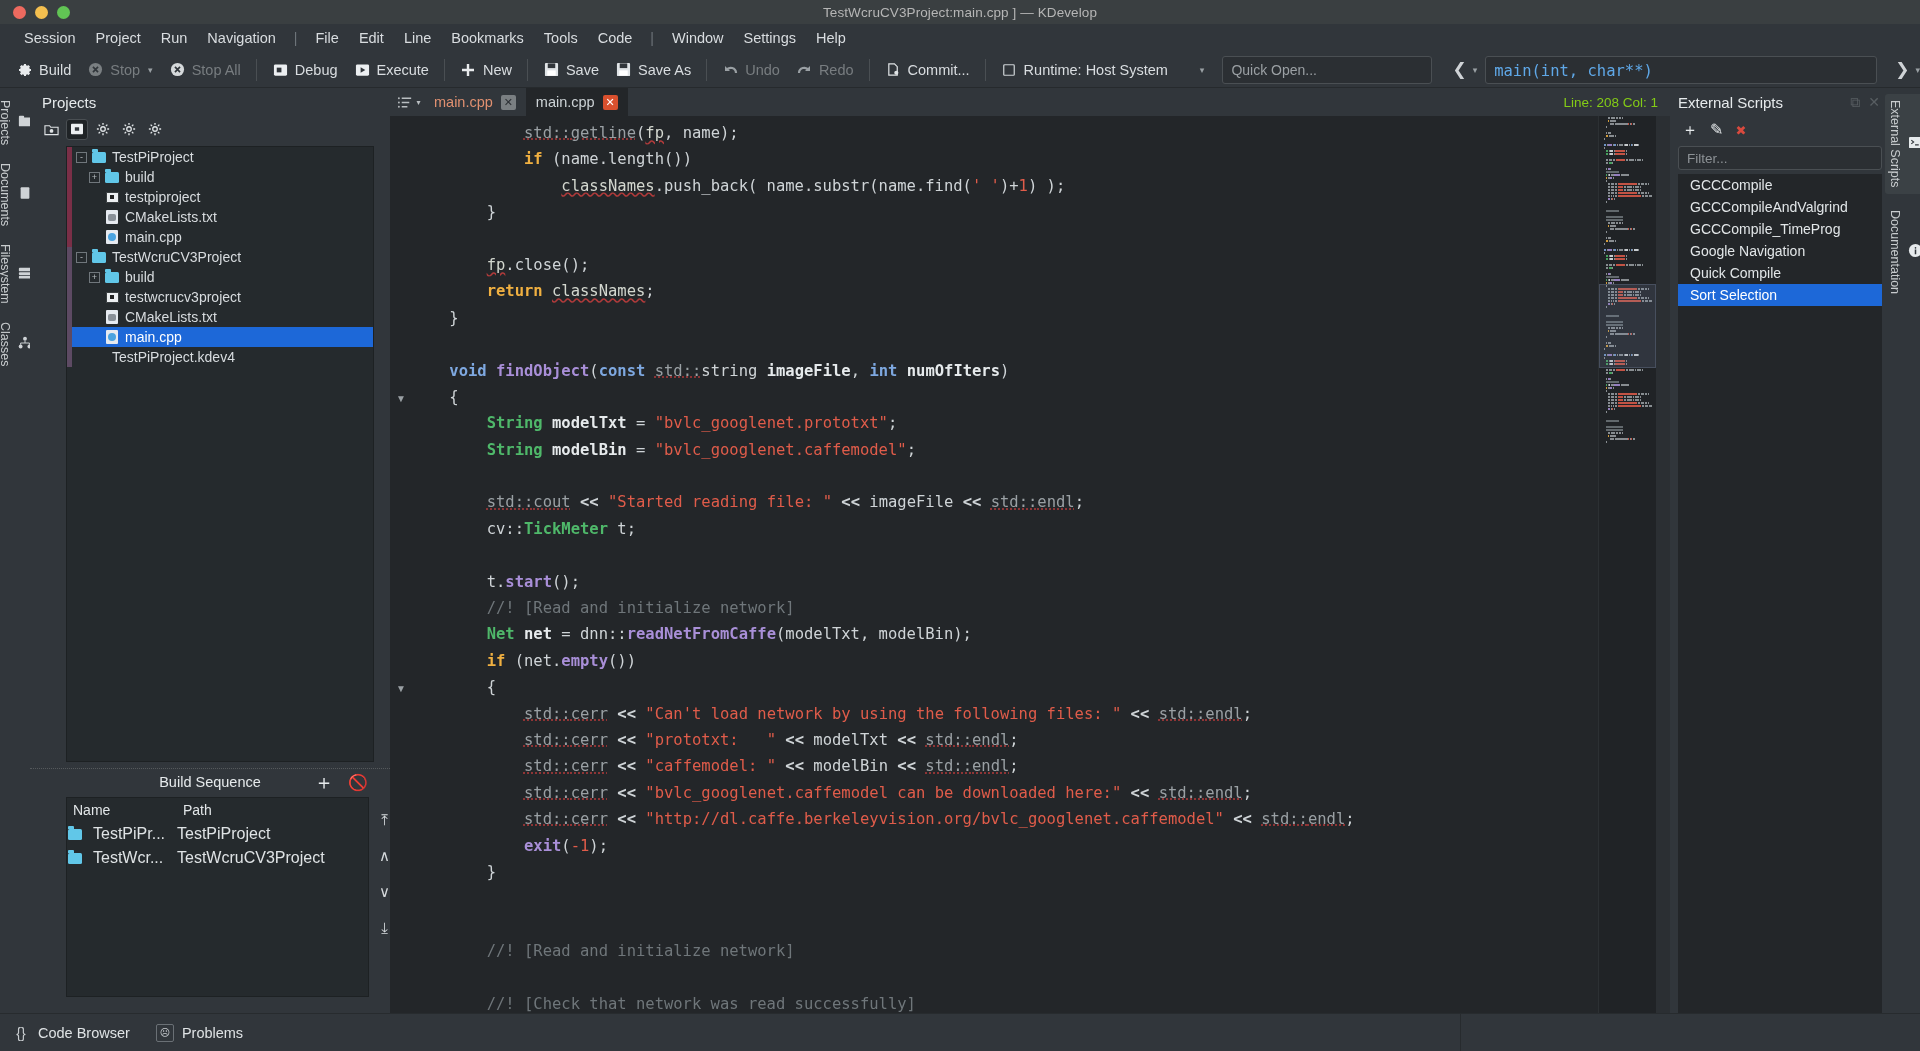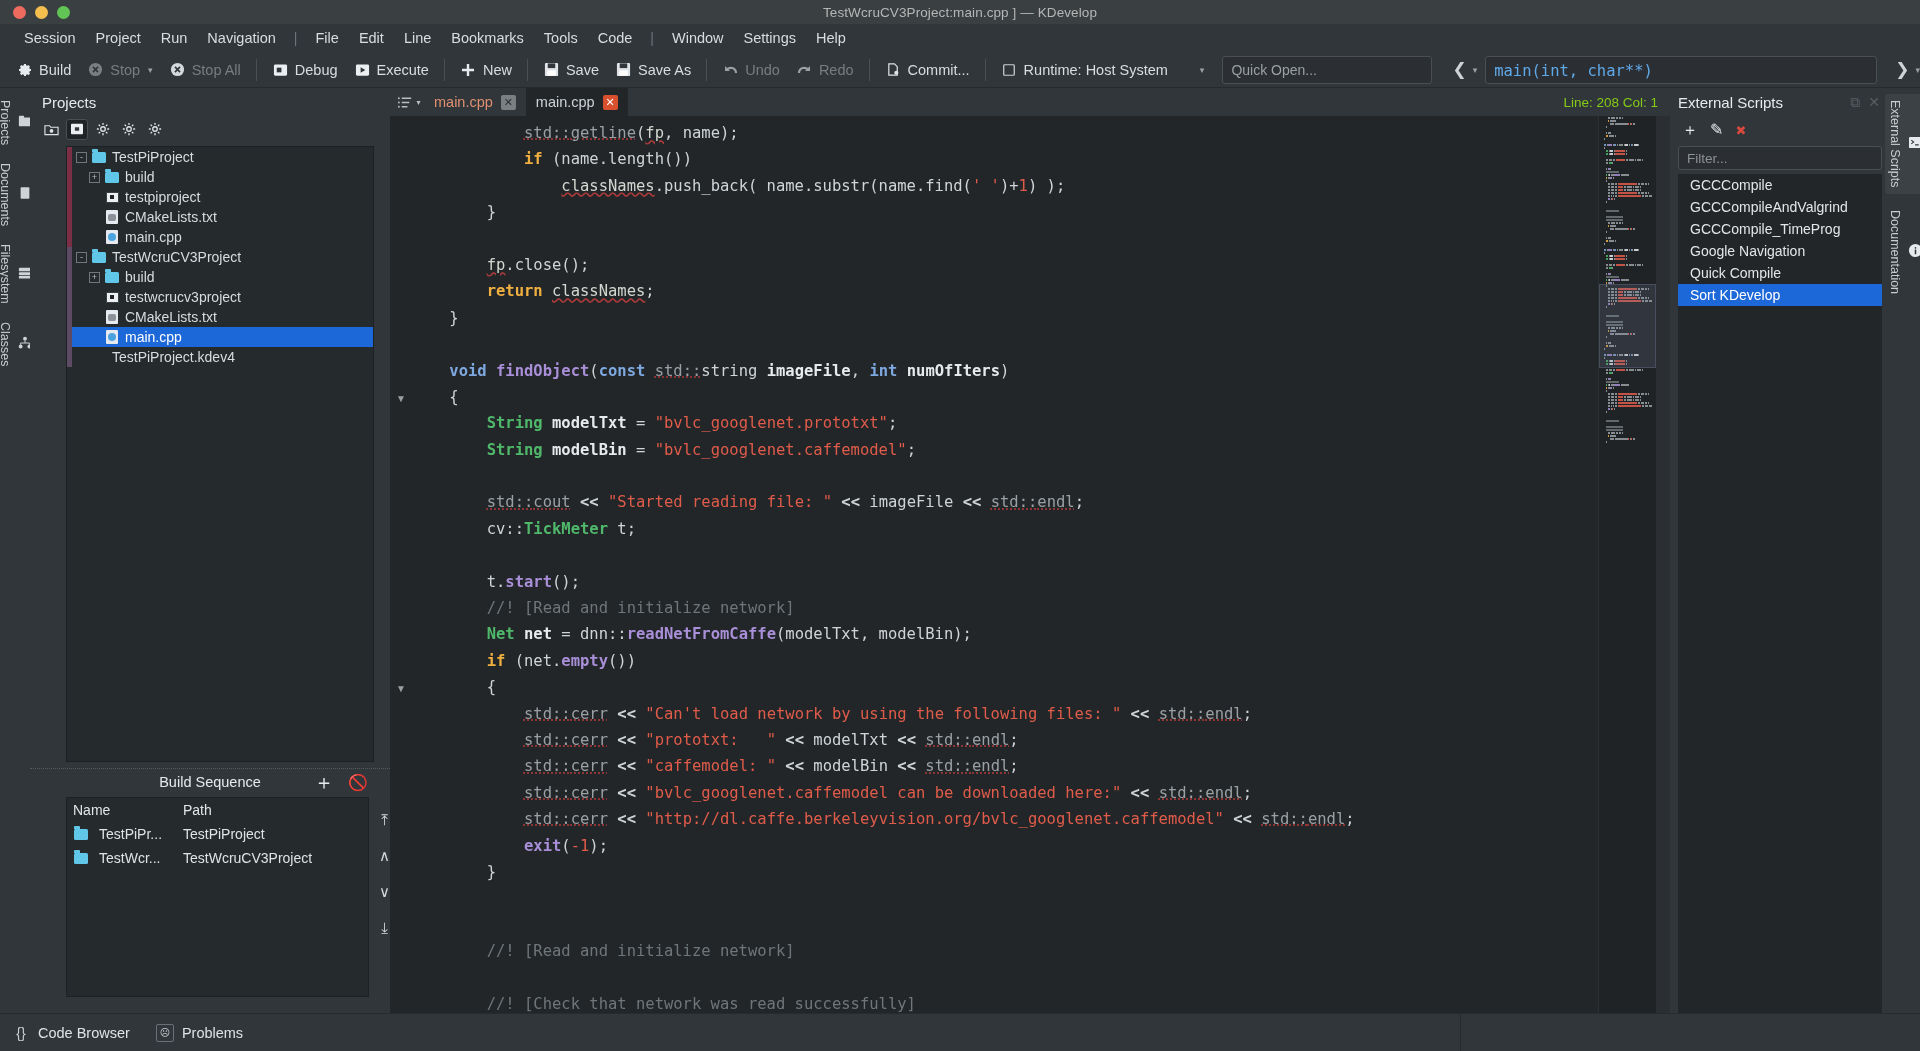--- a/index.html
+++ b/index.html
@@ -154,22 +154,22 @@
     height:26px; display:flex; align-items:center; justify-content:center;
     position:relative; font-size:14.5px; color:#e6eaec;
   }
   .bs-head .plus { position:absolute; right:56px; font-size:20px; color:#e6eaec; line-height:1; }
   .bs-head .ban { position:absolute; right:22px; font-size:16px; color:#9aa0a4; }
   .bs-body { display:flex; margin:2px 0 0 36px; height:200px; }
   .bs-table { width:310px; background:#252a2d; border:1px solid #1d2123; }
   .bs-hrow { display:flex; height:24px; align-items:center; font-size:14px; color:#e2e6e8;
              padding-left:6px; }
   .bs-hrow .c-name { width:110px; }
-  .bs-row { display:flex; height:24px; align-items:center; font-size:14px; color:#dfe3e5;
-            padding-left:6px; }
+  .bs-row { display:flex; height:24px; align-items:center; font-size:16px; color:#dfe3e5;
+            padding-left:0; }
   .bs-row .c-name { width:110px; display:flex; align-items:center; gap:5px; }
   .bs-arrows { display:flex; flex-direction:column; align-items:center; gap:18px;
                padding:14px 0 0 10px; color:#d6dadd; font-size:15px; }
 
   
   .editor-wrap {
     position:absolute; left:390px; top:88px; right:250px; bottom:38px;
     background:#232629; display:flex; flex-direction:column;
   }
   .tabbar {
@@ -1385,21 +1385,21 @@
         <div class="ext-item">
           <span>GCCCompile_TimeProg</span>
         </div>
         <div class="ext-item">
           <span>Google Navigation</span>
         </div>
         <div class="ext-item">
           <span>Quick Compile</span>
         </div>
         <div class="ext-item sel">
-          <span>Sort KDevelop</span>
+          <span>Sort Selection</span>
         </div>
       </div>
   </div>
 
   <div class="vtabs-right">
     <div class="vtab active">
       <span class="vico">
         <svg width="15" height="13" viewBox="0 0 16 14">
             <rect x="1" y="1" width="14" height="12" rx="1" fill="#e6eaec"></rect>
             <path d="M3.5 4.5l2.5 2-2.5 2M7.5 9.5h4" stroke="#31363b" stroke-width="1.2" fill="none"></path>

